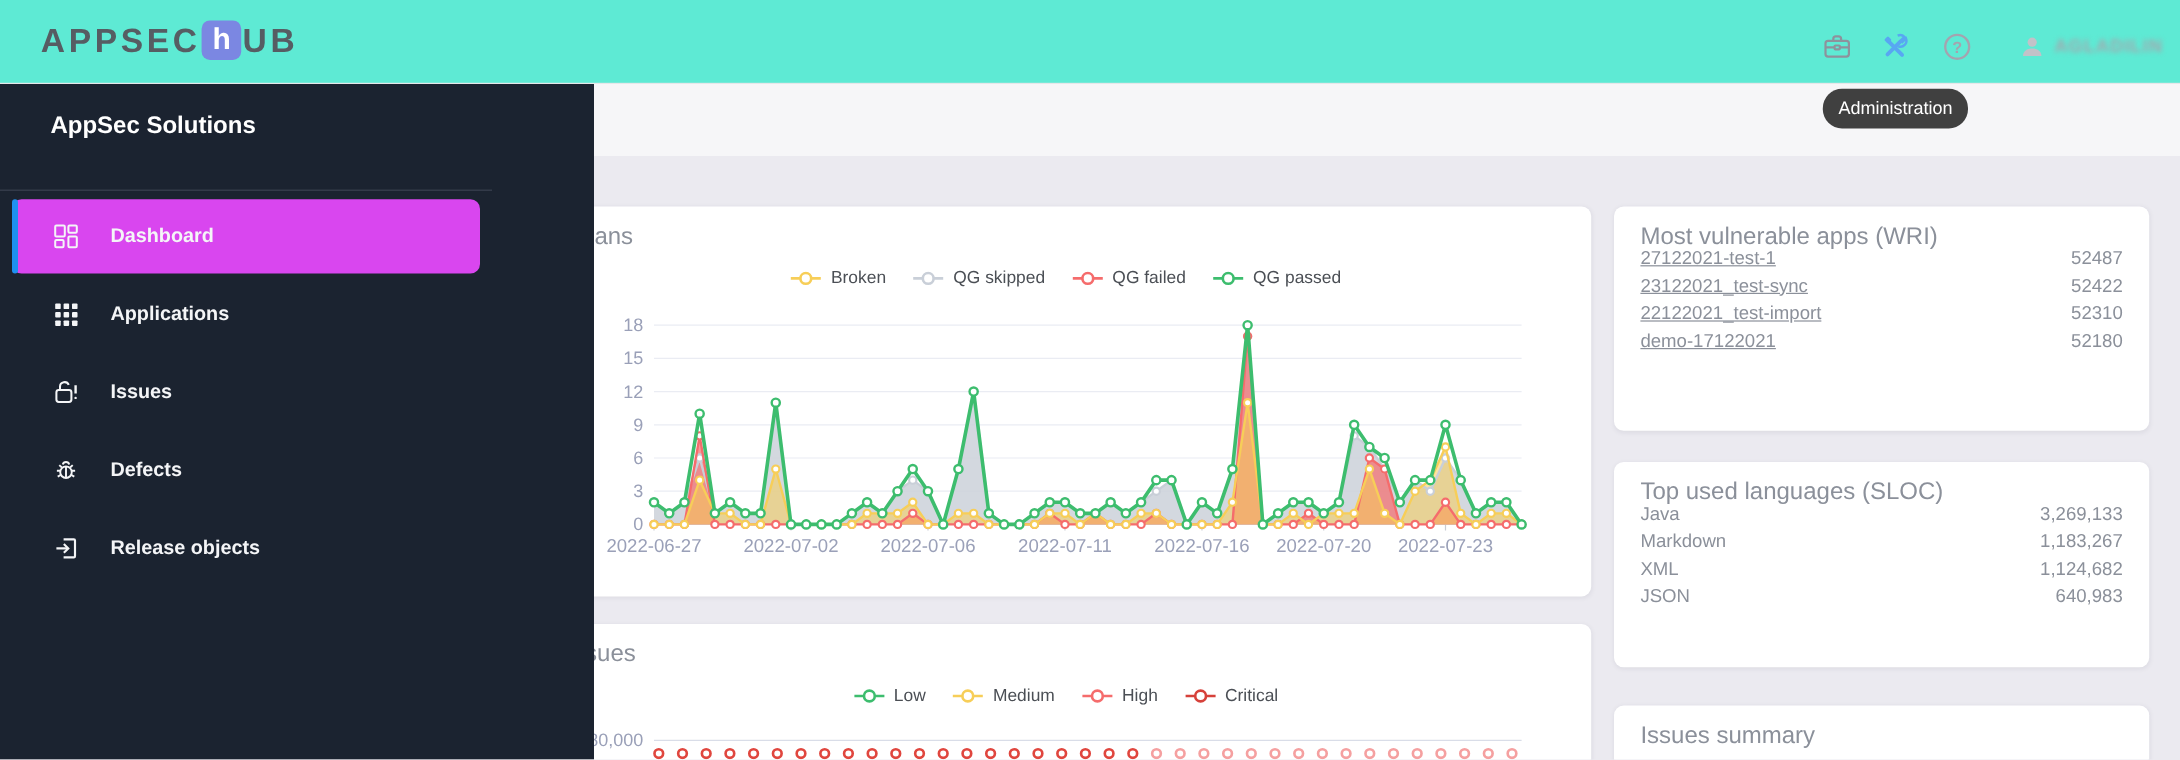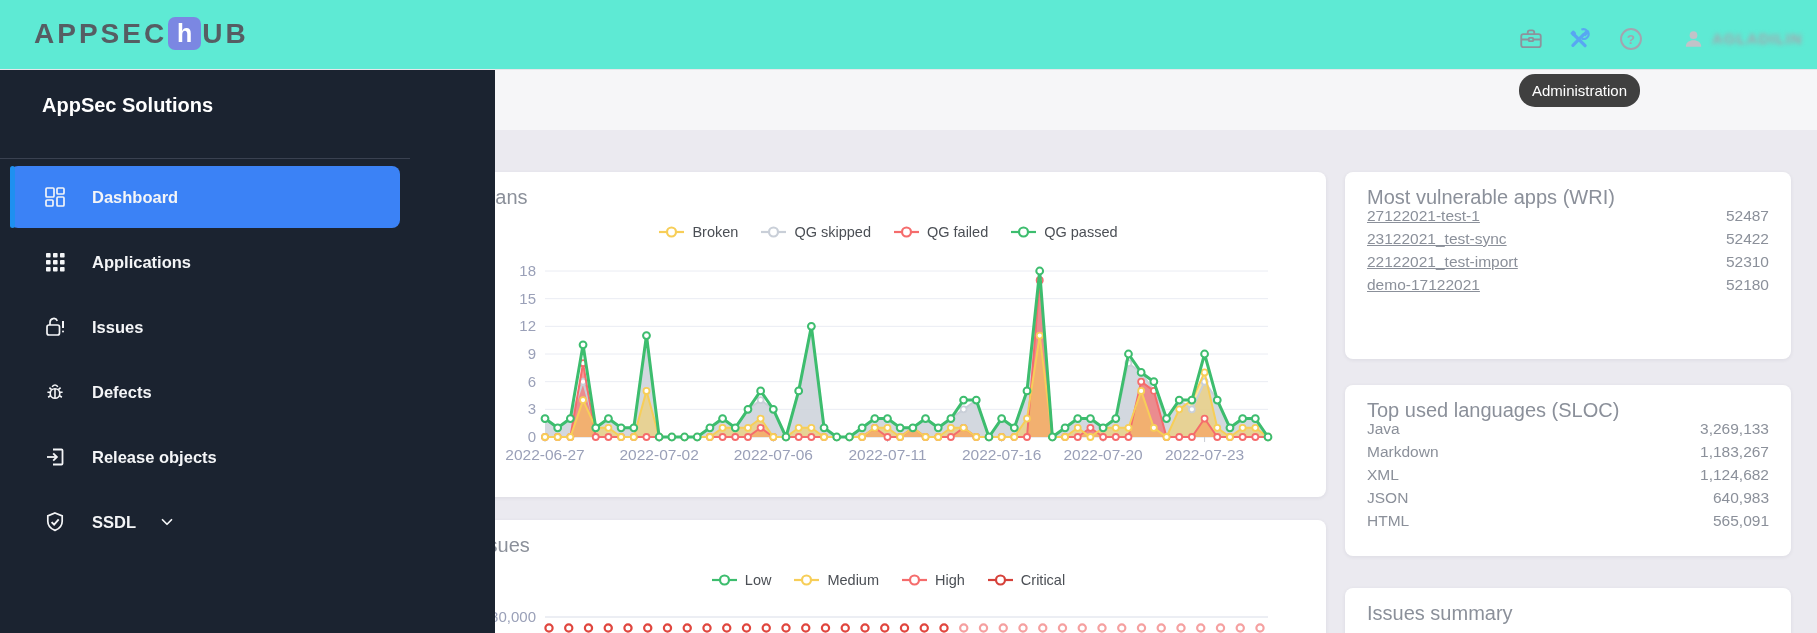--- a/index.html
+++ b/index.html
@@ -21,21 +21,21 @@
   .tooltip { position:absolute; left:1519px; top:74px; background:#404040; color:#fff;
           font-size:15px; padding:8px 13px; border-radius:16px; z-index:40; }
 
   
   .sidebar { position:absolute; left:0; top:70px; width:495px; height:563px; background:#1b2330; z-index:20; }
   .sb-title { position:absolute; left:42px; top:24px; color:#ffffff; font-size:20px; font-weight:bold; }
   .sb-divider { position:absolute; left:0; top:88px; width:410px; height:1px; background:#3a4150; }
   .menu { position:absolute; left:0; top:96px; width:410px; }
   .menu-item { position:relative; height:62px; margin:0 10px 3px 10px; border-radius:8px;
           display:flex; align-items:center; cursor:pointer; color:#f4f5f7; }
-  .menu-item.active { background:#3b82f6; }
+  .menu-item.active { background:#d946ef; }
   .menu-item .abar { position:absolute; left:0; top:0; bottom:0; width:5px; border-radius:3px;
           background:#1e90f0; display:none; }
   .menu-item.active .abar { display:block; }
   .menu-item .micon { margin-left:33px; width:24px; height:24px; flex:0 0 24px; }
   .menu-item .mlabel { margin-left:25px; font-size:16.5px; font-weight:bold; }
   .menu-item .chev { margin-left:22px; width:18px; height:18px; }
 
   
   .topstrip { position:absolute; left:410px; top:70px; width:1407px; height:60px; background:#f6f6f8; }
   .card { position:absolute; background:#ffffff; border-radius:8px;
@@ -161,32 +161,20 @@
       </div>
       <div class="menu-item">
         <svg class="micon" viewBox="0 0 24 24">
           <g fill="none" stroke="#f4f5f7" stroke-width="1.8">
             <path d="M10 4.5 H18.5 a1 1 0 0 1 1 1 V18.5 a1 1 0 0 1 -1 1 H10"></path>
             <path d="M4 12 h9.5"></path>
             <path d="M10.2 8.3 L13.9 12 L10.2 15.7"></path>
           </g>
         </svg>
         <span class="mlabel">Release objects</span>
-      </div>
-      <div class="menu-item">
-        <svg class="micon" viewBox="0 0 24 24">
-          <g fill="none" stroke="#f4f5f7" stroke-width="1.7">
-            <path d="M12 3 l7.2 2.9 v5.3 c0 4.6 -3.1 7.6 -7.2 9.2 c-4.1 -1.6 -7.2 -4.6 -7.2 -9.2 V5.9 z"></path>
-            <path d="M8.6 12.1 l2.5 2.5 l4.6 -5.2" stroke-width="1.9"></path>
-          </g>
-        </svg>
-        <span class="mlabel">SSDL</span>
-        <svg class="chev" viewBox="0 0 24 24">
-          <path d="M6 9 l6 6 l6 -6" fill="none" stroke="#f4f5f7" stroke-width="2.3" stroke-linecap="round" stroke-linejoin="round"></path>
-        </svg>
       </div>
     </div>
 </div>
 
 <div class="topstrip"></div>
 
 <div class="card card-scans">
   <div class="card-title">Scans</div>
   <div class="legend">
       <div class="legend-item">
@@ -610,22 +598,18 @@
         <span>1,183,267</span>
       </div>
       <div class="stat-row">
         <span>XML</span>
         <span>1,124,682</span>
       </div>
       <div class="stat-row">
         <span>JSON</span>
         <span>640,983</span>
       </div>
-      <div class="stat-row">
-        <span>HTML</span>
-        <span>565,091</span>
-      </div>
     </div>
 </div>
 
 <div class="card card-summ">
   <div class="card-title">Issues summary</div>
 </div>
 
 </body></html>

